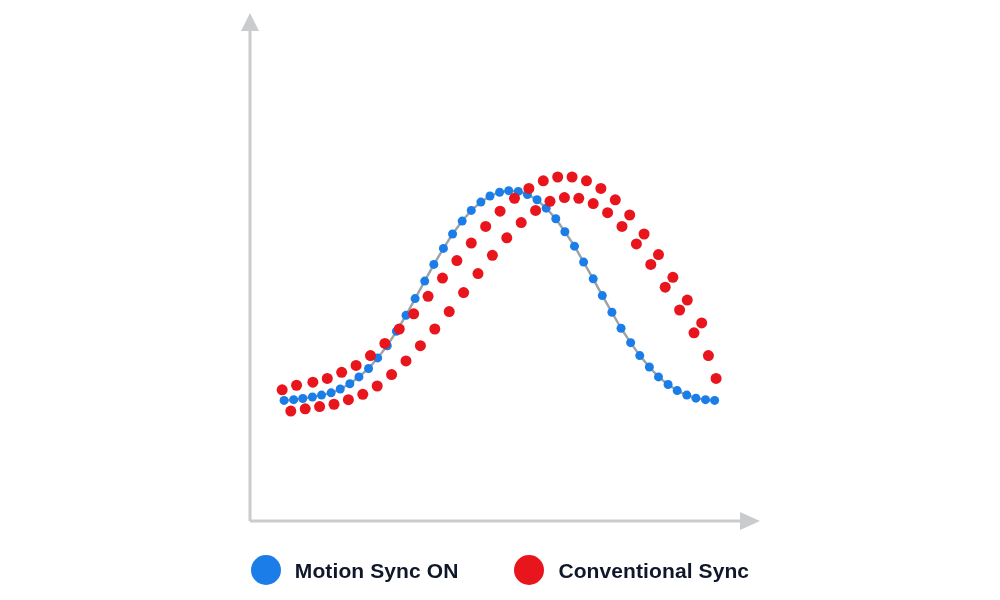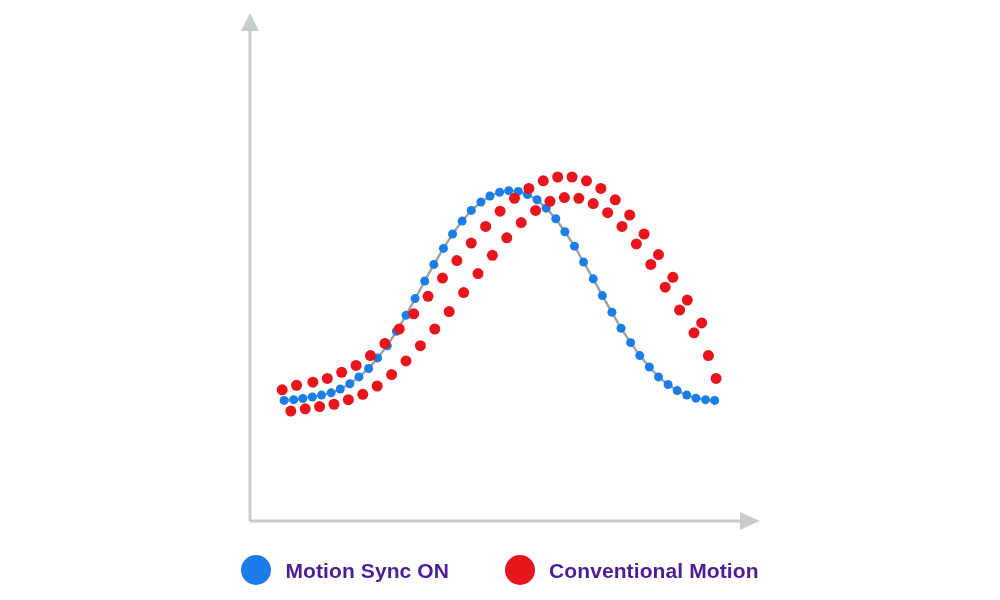--- a/index.html
+++ b/index.html
@@ -51,21 +51,21 @@
     width: 30px;
     height: 30px;
     border-radius: 50%;
     flex: 0 0 auto;
   }
   .legend-label {
     font-family: "Liberation Sans", sans-serif;
     font-size: 21px;
     font-weight: 700;
     letter-spacing: 0.1px;
-    color: #4c1d95;
+    color: #0f172a;
     white-space: nowrap;
     line-height: 1;
   }
 </style>
 </head>
 <body>
 
 <div id="chart-root">
 
   <svg id="plot-svg" viewBox="0 0 1000 600">
@@ -203,17 +203,17 @@
       </g>
   </svg>
 
   <div id="legend">
     <div class="legend-entry">
       <span class="legend-swatch" style="background: rgb(26, 125, 232);"></span>
       <span class="legend-label">Motion Sync ON</span>
     </div>
     <div class="legend-entry">
       <span class="legend-swatch" style="background: rgb(232, 21, 28);"></span>
-      <span class="legend-label">Conventional Motion</span>
+      <span class="legend-label">Conventional Sync</span>
     </div>
   </div>
 
 </div>
 
 </body></html>

